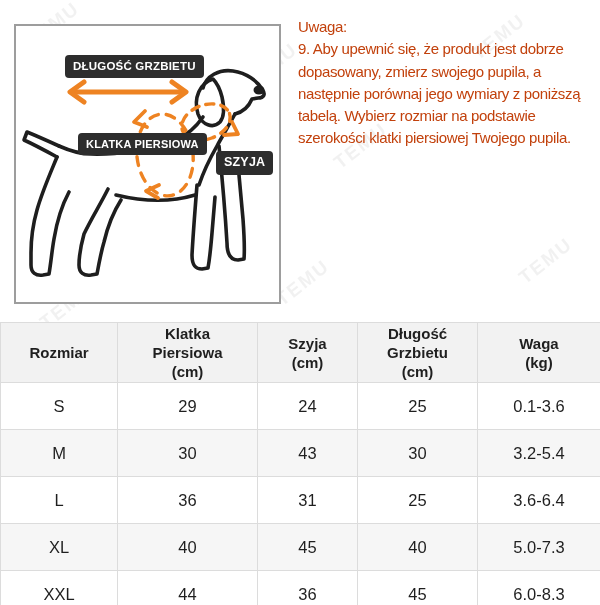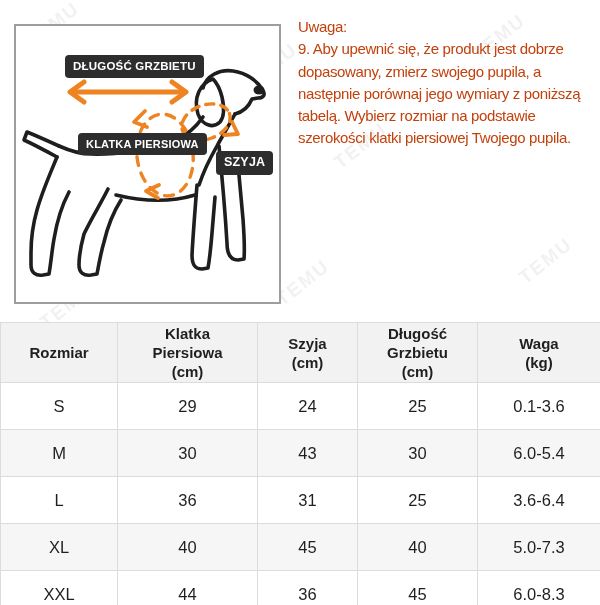--- a/index.html
+++ b/index.html
@@ -145,21 +145,21 @@
       <td>29</td>
       <td>24</td>
       <td>25</td>
       <td>0.1-3.6</td>
     </tr>
     <tr>
       <td>M</td>
       <td>30</td>
       <td>43</td>
       <td>30</td>
-      <td>6.0-5.4</td>
+      <td>3.2-5.4</td>
     </tr>
     <tr>
       <td>L</td>
       <td>36</td>
       <td>31</td>
       <td>25</td>
       <td>3.6-6.4</td>
     </tr>
     <tr>
       <td>XL</td>

